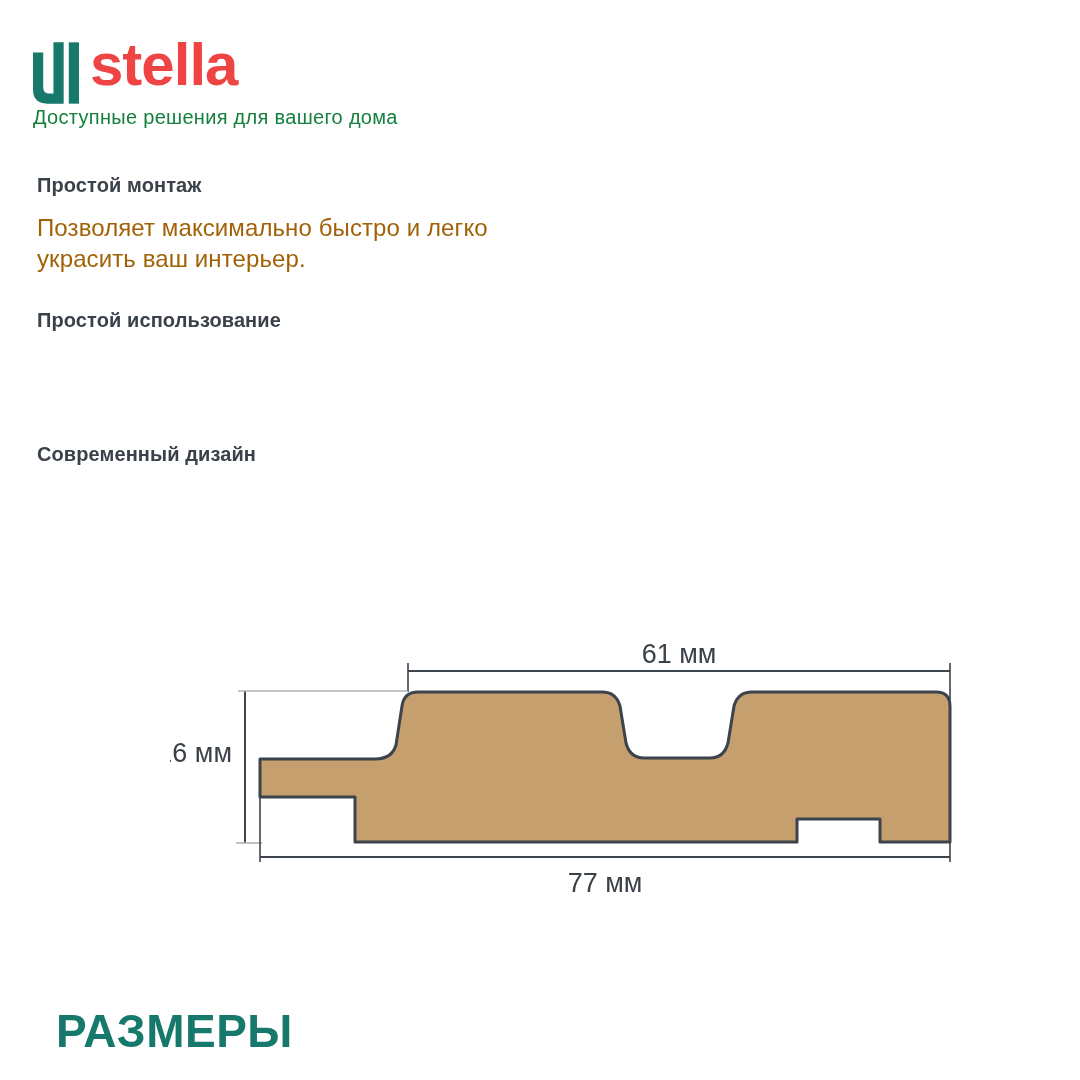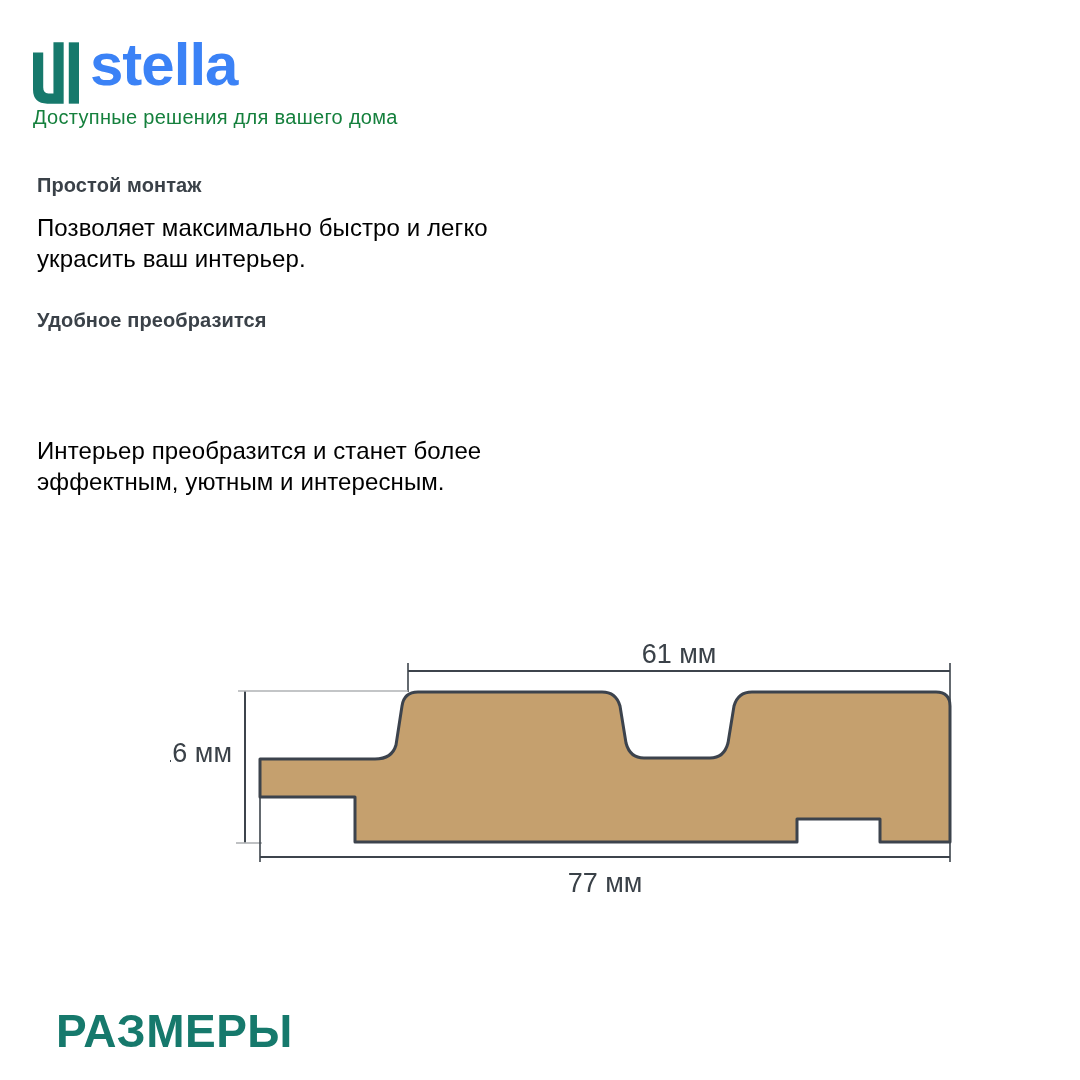--- a/index.html
+++ b/index.html
@@ -5,35 +5,35 @@
   html,body{margin:0;padding:0;}
   body{
     width:1080px;height:1080px;position:relative;background:#ffffff;
     font-family:"Liberation Sans", sans-serif;overflow:hidden;
   }
   
   .logo-block{position:absolute;left:33px;top:40px;}
   .logo-icon{position:absolute;left:0;top:2px;width:46px;height:62px;}
   .wordmark{
     position:absolute;left:57px;top:-8px;
-    font-size:60px;font-weight:700;letter-spacing:-1px;color:#3b82f6;
+    font-size:60px;font-weight:700;letter-spacing:-1px;color:#ef4444;
     line-height:66px;
   }
   .tagline{
     position:absolute;left:0;top:68px;width:420px;
     font-size:20px;letter-spacing:.3px;color:#15803d;line-height:18px;
   }
   
   .section{position:absolute;left:37px;width:600px;}
   .section h2{
     margin:0 0 8px 0;font-size:20px;line-height:38px;font-weight:600;
     color:#3A4148;letter-spacing:.1px;
   }
   .section p{
-    margin:0;font-size:24px;line-height:31px;color:#000000;
+    margin:0;font-size:24px;line-height:31px;color:#a16207;
     white-space:pre-line;letter-spacing:.1px;
   }
   .section.s1{top:166px;}
   .section.s2{top:301px;}
   .section.s3{top:435px;}
   
   .diagram{position:absolute;left:170px;top:630px;width:800px;height:270px;}
   .panel-path{stroke:#3C434D;stroke-width:3;stroke-linejoin:round;}
   .dim-dark{stroke:#3D444C;stroke-width:2;fill:none;}
   .dim-thin{stroke:#3D444C;stroke-width:1.6;fill:none;}
@@ -61,26 +61,25 @@
   <div class="tagline">Доступные решения для вашего дома</div>
 </header>
 
 <section class="section s1">
   <h2>Простой монтаж</h2>
   <p>Позволяет максимально быстро и легко
 украсить ваш интерьер.</p>
 </section>
 
 <section class="section s2">
-  <h2>Удобное преобразится</h2>
+  <h2>Простой использование</h2>
 </section>
 
 <section class="section s3">
-  <p>Интерьер преобразится и станет более
-эффектным, уютным и интересным.</p>
+  <h2>Современный дизайн</h2>
 </section>
 
 <svg class="diagram" viewBox="0 0 800 270">
 
   <path class="panel-path" d="M 90 129
            H 205
            Q 222 129 226 115
            L 232 76
            Q 234 62 248 62
            H 432

